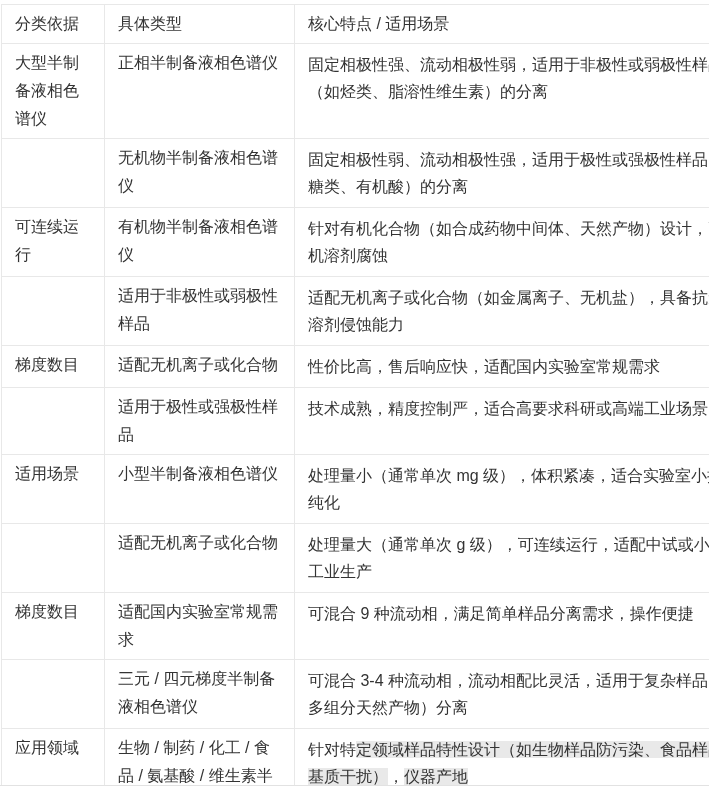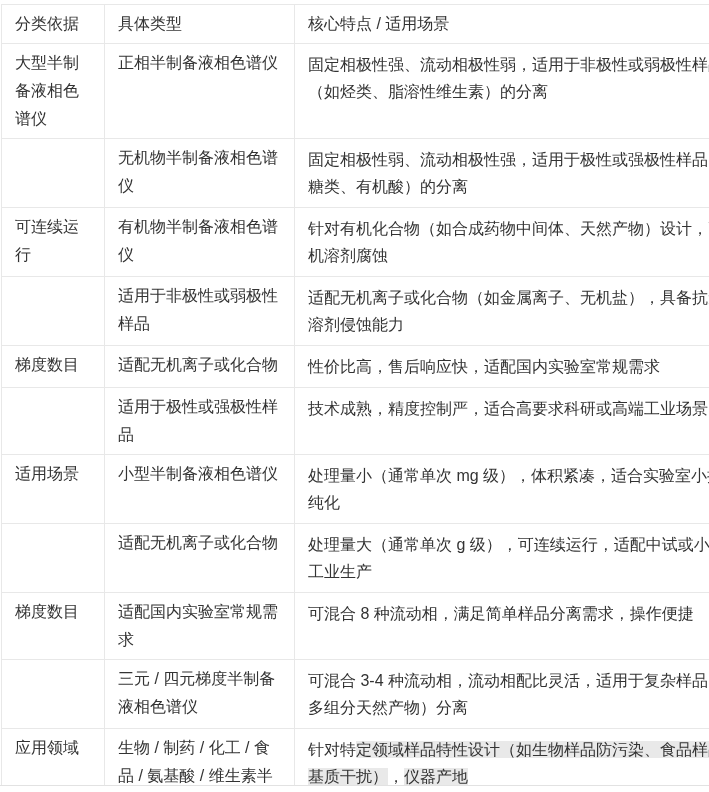--- a/index.html
+++ b/index.html
@@ -105,21 +105,21 @@
           <td class="feature-cell"><span>处理量小（通常单次 mg 级），体积紧凑，适合实验室小批量纯化</span></td>
         </tr>
         <tr>
           <td class="category-cell"></td>
           <td class="type-cell">适配无机离子或化合物</td>
           <td class="feature-cell"><span>处理量大（通常单次 g 级），可连续运行，适配中试或小规模工业生产</span></td>
         </tr>
         <tr>
           <td class="category-cell">梯度数目</td>
           <td class="type-cell">适配国内实验室常规需求</td>
-          <td class="feature-cell"><span>可混合 8 种流动相，满足简单样品分离需求，操作便捷</span></td>
+          <td class="feature-cell"><span>可混合 9 种流动相，满足简单样品分离需求，操作便捷</span></td>
         </tr>
         <tr>
           <td class="category-cell"></td>
           <td class="type-cell">三元 / 四元梯度半制备液相色谱仪</td>
           <td class="feature-cell"><span>可混合 3-4 种流动相，流动相配比灵活，适用于复杂样品（如多组分天然产物）分离</span></td>
         </tr>
         <tr>
           <td class="category-cell">应用领域</td>
           <td class="type-cell">生物 / 制药 / 化工 / 食品 / 氨基酸 / 维生素半制备</td>
           <td class="feature-cell"><span>针对特</span><span class="hl">定领域样品特性设计（如生物样品防污染、食品样品耐基质干扰）</span><span>，</span><span class="hl">仪器产地</span></td>

